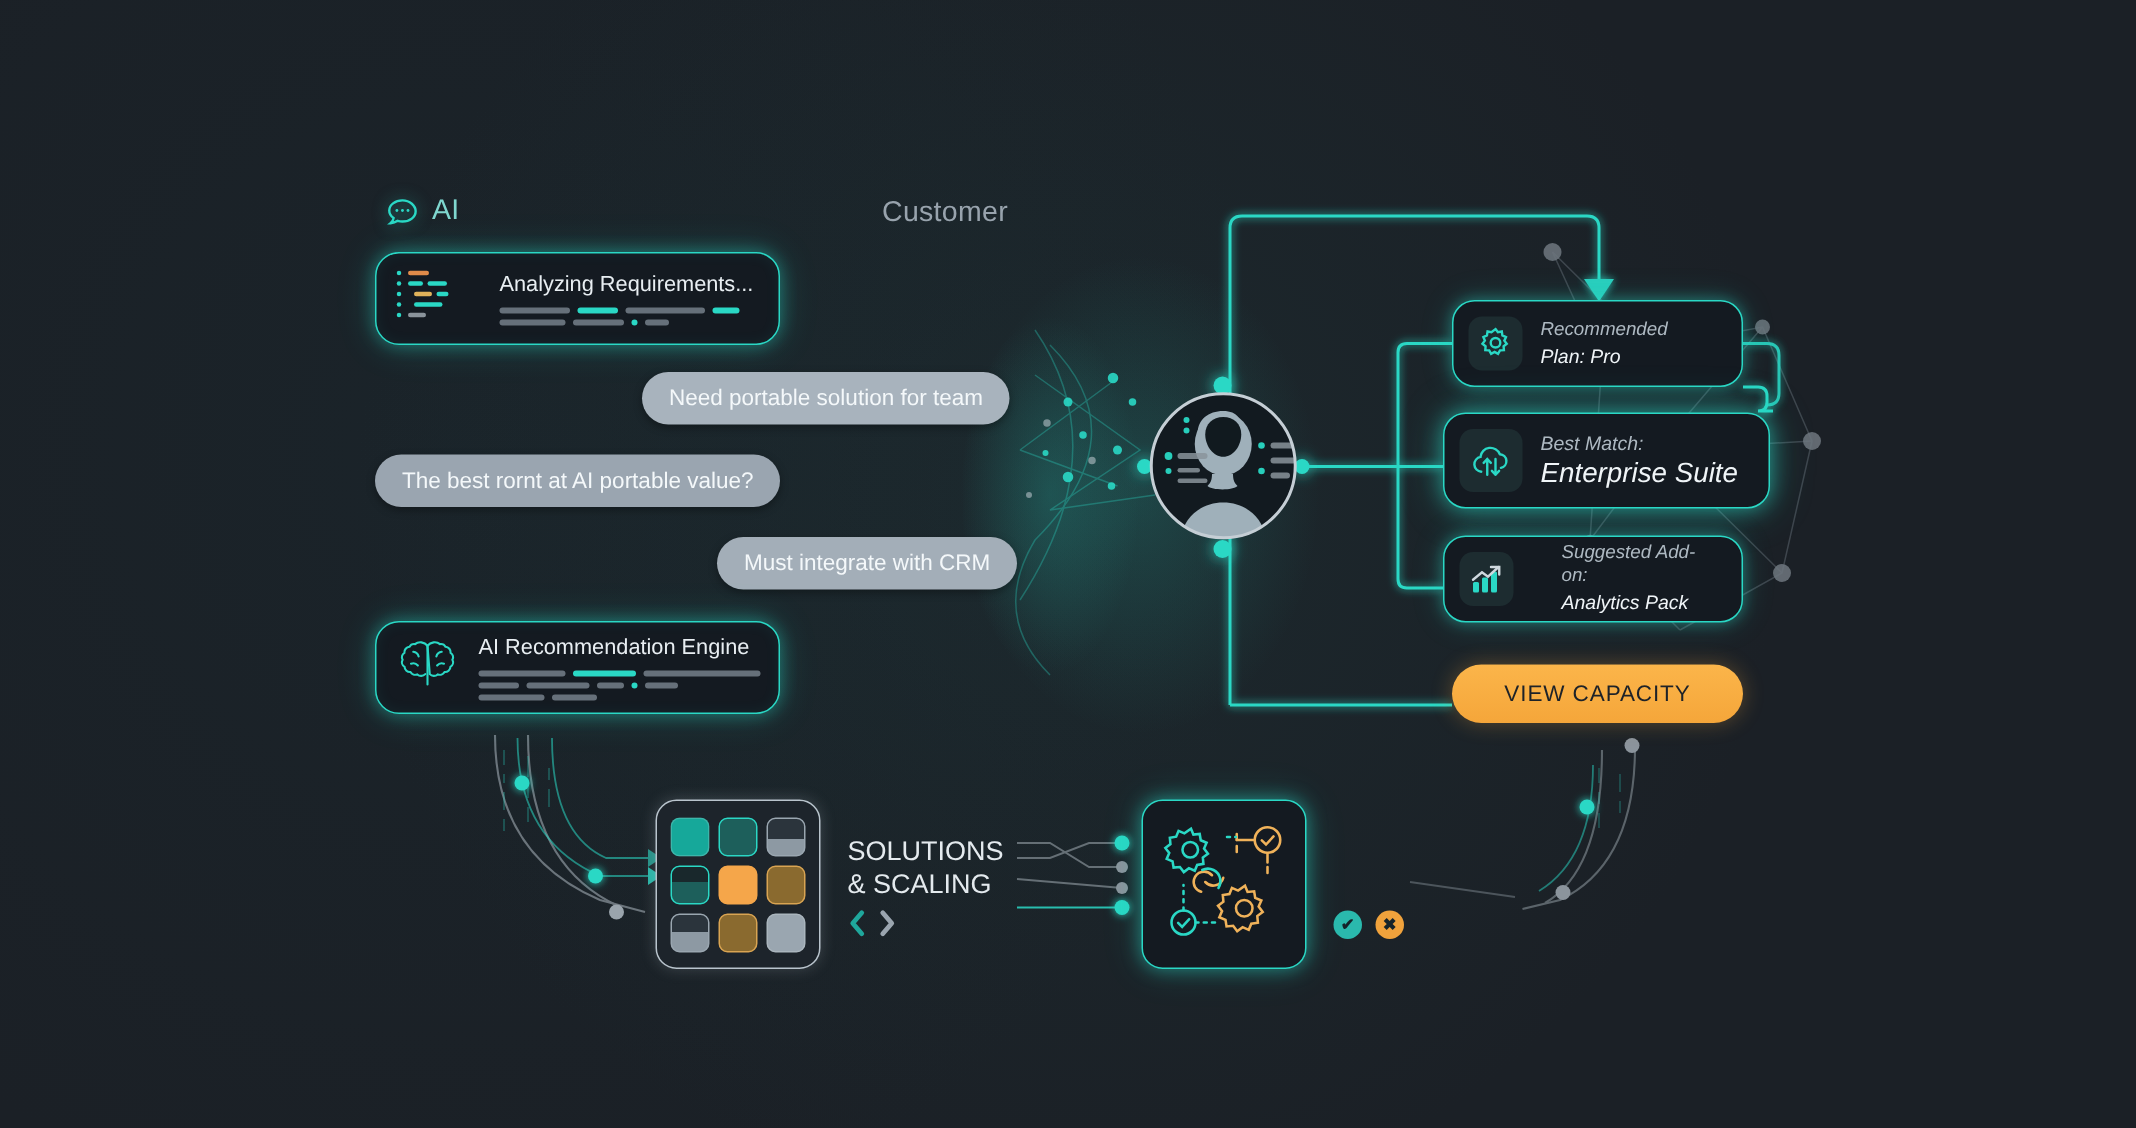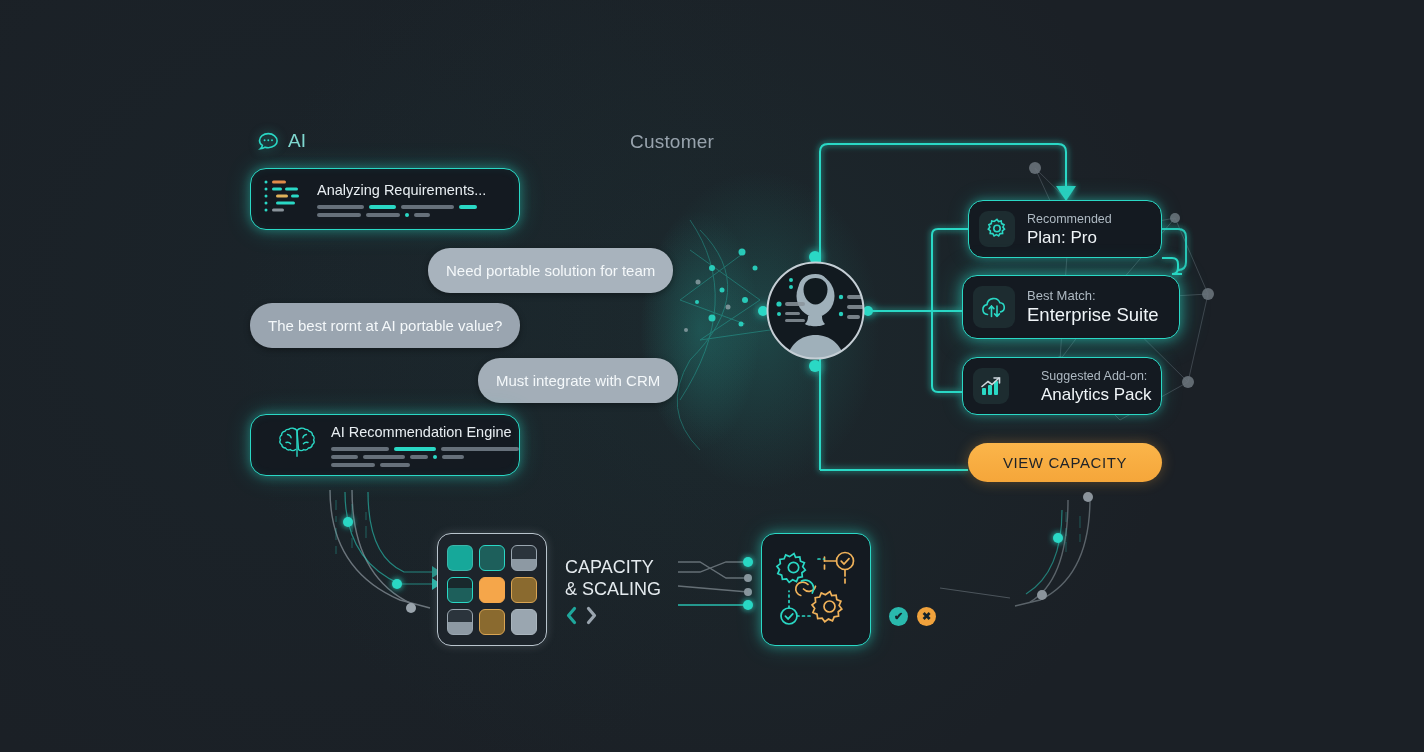--- a/index.html
+++ b/index.html
@@ -22,71 +22,71 @@
   
   #bg-layer { position:absolute; left:0; top:0; width:1424px; height:752px; }
 
   
   .hdr-ai {
     left: 258px; top: 130px; display: flex; align-items: center; gap: 9px;
     color: #7fd7cf; font-size: 19px; letter-spacing: .2px;
   }
   .hdr-ai svg { display:block; filter: drop-shadow(0 0 5px rgba(45,212,191,.55)); }
   .hdr-customer {
-    left: 588px; top: 131px; color: #98a3ad; font-size: 19px; letter-spacing: .2px; margin-left: 42px;
+    left: 588px; top: 131px; color: #98a3ad; font-size: 19px; letter-spacing: .2px;
   }
 
   
   .ai-card {
     border: 1.6px solid #2ad8c5;
     border-radius: 16px;
     background: #141a21;
     box-shadow: 0 0 12px rgba(42,216,197,.45), 0 0 26px rgba(42,216,197,.20), inset 0 0 10px rgba(42,216,197,.07);
     display: flex; align-items: center;
   }
-  #card-analyzing { left: 250px; top: 168px; width: 270px; height: 62px; padding: 0 12px; gap: 12px;}
-  #card-engine    { left: 250px; top: 414px; width: 270px; height: 62px; padding: 0 24px; gap: 12px;}
+  #card-analyzing { left: 250px; top: 168px; width: 270px; height: 62px; padding: 0 12px; gap: 28px;}
+  #card-engine    { left: 250px; top: 414px; width: 270px; height: 62px; padding: 0 12px; gap: 12px;}
   .ai-card .ct { flex: 1; }
   .ai-card .ct .t {
     color: #e8eef2; font-size: 14.5px; line-height: 16px; margin-bottom: 7px; white-space: nowrap;
   }
   .bars { display: flex; flex-direction: column; gap: 4px; }
   .bars .row { display: flex; align-items: center; gap: 5px; }
   .bars i { display:block; height: 4px; border-radius: 2px; background: #66707a; }
   .bars i.tl { background: #2ad8c5; }
   .bars i.dot { width:4px; height:4px; border-radius:50%; background:#2ad8c5; }
 
   
   .bubble {
     background: #a8b3bd; color: #f4f8fa; font-size: 15px;
     border-radius: 22px; display:flex; align-items:center; justify-content:center;
-    padding: 0 18px; height: 45px; white-space: nowrap;
+    padding: 0 18px; height: 35px; white-space: nowrap;
     box-shadow: 0 2px 6px rgba(0,0,0,.35);
   }
   #bub0 { left: 428px; top: 248px; }
   #bub1 { left: 250px; top: 303px; background:#9aa5b0; }
   #bub2 { left: 478px; top: 358px; background:#a3aeb8; }
 
   
   .rec {
     border: 1.6px solid #2ad8c5; border-radius: 15px; background:#141a21;
     box-shadow: 0 0 10px rgba(42,216,197,.45), 0 0 22px rgba(42,216,197,.18);
-    display:flex; align-items:center; gap: 12px; padding: 0 14px 0 10px;
+    display:flex; align-items:center; gap: 12px; padding: 0 14px 0 10px; font-style: italic;
   }
   #rec0 { left: 968px; top: 200px; width: 194px; height: 58px; }
   #rec1 { left: 962px; top: 275px; width: 218px; height: 64px;
           box-shadow: 0 0 14px rgba(42,216,197,.60), 0 0 30px rgba(42,216,197,.28); }
   #rec2 { left: 962px; top: 357px; width: 200px; height: 58px; gap: 32px; }
   .rec .ic {
     width: 36px; height: 36px; border-radius: 9px; background: #1d2c30;
     display:flex; align-items:center; justify-content:center; flex:0 0 36px;
   }
   #rec1 .ic { width: 42px; height: 42px; flex:0 0 42px; }
   .rec .lbl { color: #aeb9c2; font-size: 12.5px; line-height: 15px; }
-  .rec .val { color: #f0f5f8; font-size: 17px; line-height: 19px; margin-top: 1px; white-space:nowrap;}
+  .rec .val { color: #f0f5f8; font-size: 13px; line-height: 19px; margin-top: 1px; white-space:nowrap;}
   #rec1 .val { font-size: 18.5px; line-height: 22px; }
   #rec1 .lbl { font-size: 13px; }
 
   
   #cta {
     left: 968px; top: 443px; width: 194px; height: 39px;
     background: linear-gradient(180deg,#fbb54a 0%, #f5a63a 100%);
     border-radius: 20px; color: #1d2228; font-size: 15px; letter-spacing: .6px;
     display:flex; align-items:center; justify-content:center;
     box-shadow: 0 0 14px rgba(245,166,58,.30);
@@ -464,21 +464,21 @@
       <div class="tile" style="background:#f5a64a;border-color:#f5a64a"></div>
       <div class="tile" style="background:#8a6a2f;border-color:#d9a452"></div>
       <div class="tile" style="background:#2b343c;border-color:#9aa6b0;
             background-image:linear-gradient(180deg,#2b343c 0 48%,#8d99a3 48% 100%)"></div>
       <div class="tile" style="background:#8a6a2f;border-color:#d9a452"></div>
       <div class="tile" style="background:#9aa6b0;border-color:#aab5bd"></div>
     </div>
   </div>
 
   <div class="abs cap-text">
-    <div>CAPACITY</div>
+    <div>SOLUTIONS</div>
     <div>&amp; SCALING</div>
   </div>
 
   <div class="abs chev">
     <span>
       <svg width="13" height="19" viewBox="0 0 13 19" fill="none" stroke="#1fa79c" stroke-width="3.2" stroke-linecap="round" stroke-linejoin="round">
         <path d="M9.5 2.5L3.5 9.5l6 7"></path>
       </svg>
     </span>
     <span>

